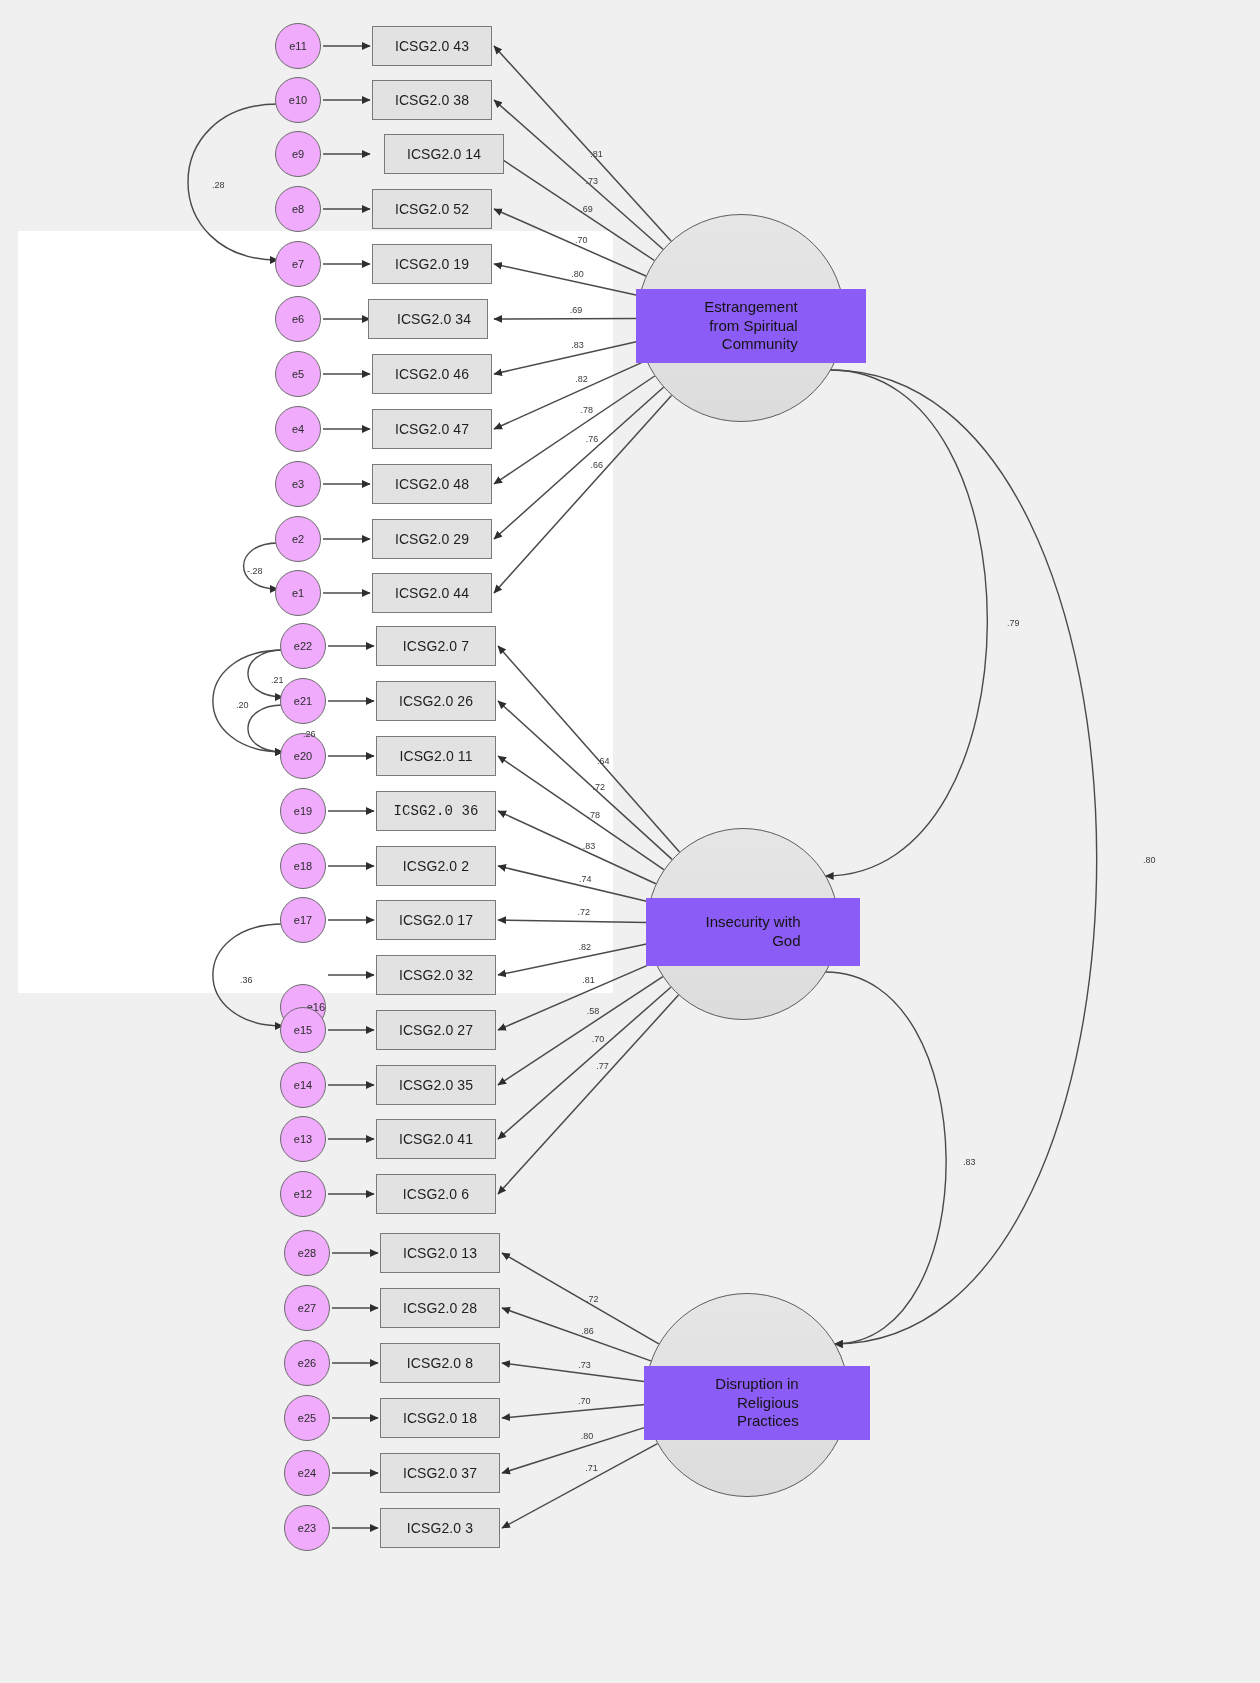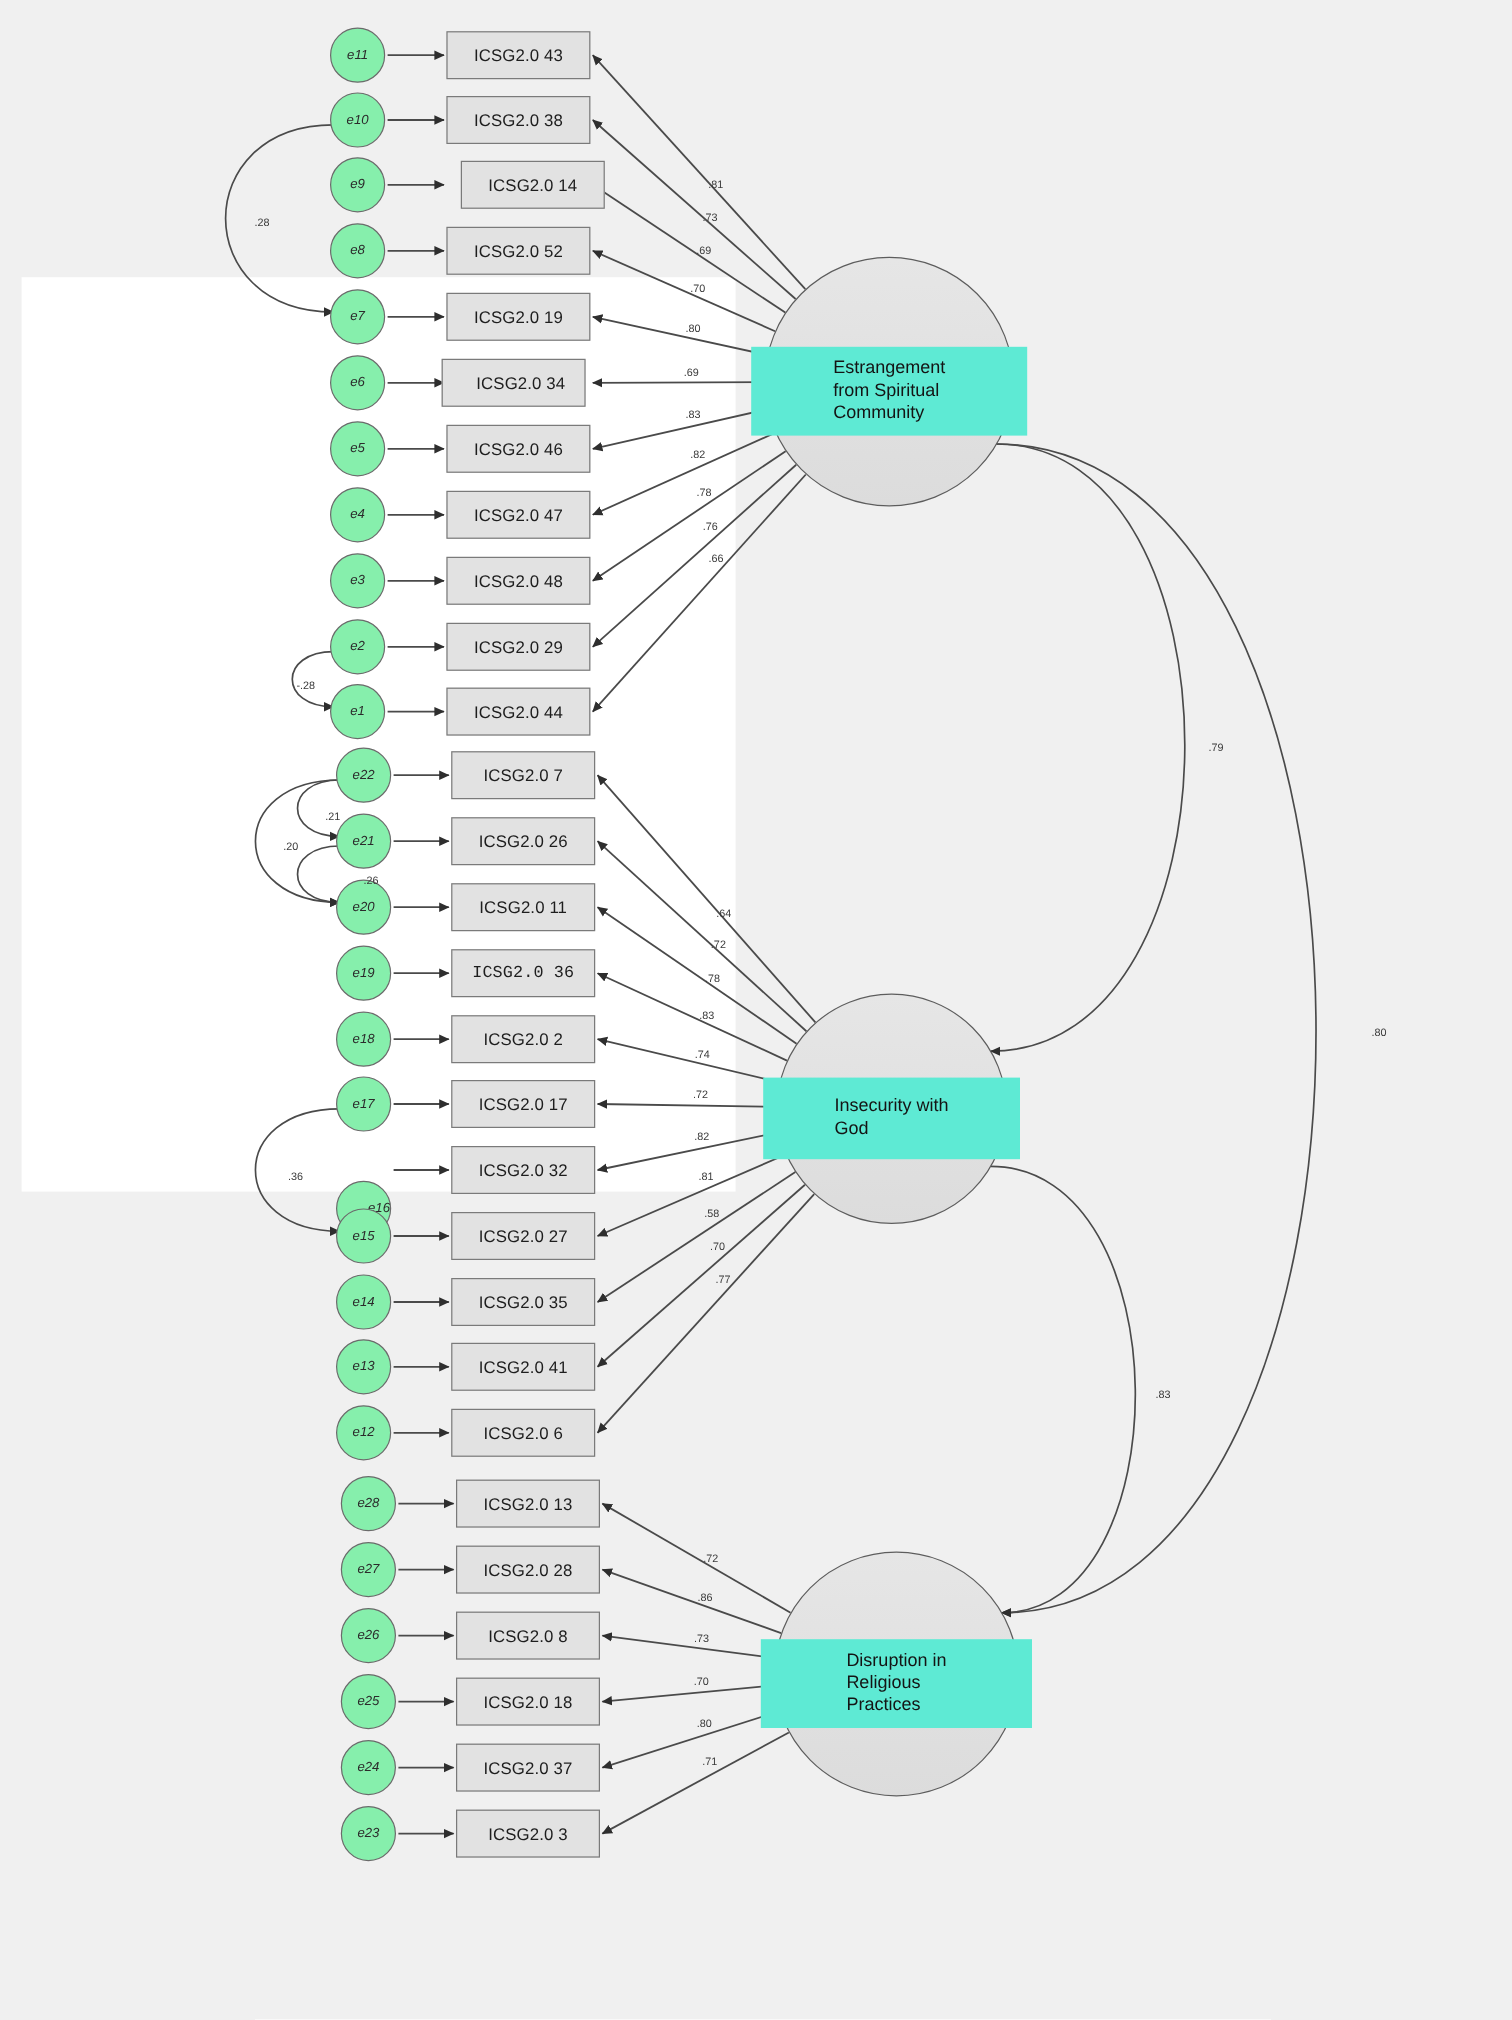--- a/index.html
+++ b/index.html
@@ -1,33 +1,33 @@
 <!DOCTYPE html>
 <html><head>
 <meta charset="utf-8">
 <style>
   html,body{margin:0;padding:0;background:#ffffff;}
   body{font-family:"Liberation Sans",sans-serif;}
   #page{position:relative;width:1260px;height:1683px;background:#f0f0f0;overflow:hidden;}
   #bg-white-block{position:absolute;left:18px;top:231px;width:595px;height:762px;background:#ffffff;}
   #canvas{position:absolute;left:0;top:0;width:1260px;height:1683px;}
   .err-node{position:absolute;width:46px;height:46px;border-radius:50%;
-    background:#86efac;border:1.6px solid #6b6b6b;box-sizing:border-box;
+    background:#f0abfc;border:1.6px solid #6b6b6b;box-sizing:border-box;
     display:flex;align-items:center;justify-content:center;
-    font-size:11px;color:#2b2b2b;font-style:italic;}
+    font-size:11px;color:#2b2b2b;}
   .ind-node{position:absolute;width:120px;height:40px;background:#e2e2e2;
     border:1.6px solid #7a7a7a;box-sizing:border-box;
     display:flex;align-items:center;justify-content:center;
     font-size:14px;color:#1e1e1e;letter-spacing:.1px;}
   .lat-node{position:absolute;border-radius:50%;
     background:linear-gradient(180deg,#e6e6e6 0%,#dcdcdc 100%);
     border:1.8px solid #5d5d5d;box-sizing:border-box;}
-  .lat-label{position:absolute;background:#5eead4;display:flex;
-    align-items:center;justify-content:center;text-align:left;
-    font-size:15px;line-height:1.25;color:#141414;}
+  .lat-label{position:absolute;background:#8b5cf6;display:flex;
+    align-items:center;justify-content:center;text-align:right;
+    font-size:15px;line-height:1.25;color:#141414;margin-left:10px;}
   .edge-label{position:absolute;font-size:9px;color:#3a3a3a;
     white-space:nowrap;}
   .corr-label{position:absolute;font-size:9px;color:#3a3a3a;white-space:nowrap;}
 </style>
 </head>
 <body>
 
 <div id="page">
   <div id="bg-white-block"></div>
   <svg id="canvas" viewBox="0 0 1260 1683" xmlns="http://www.w3.org/2000/svg">

